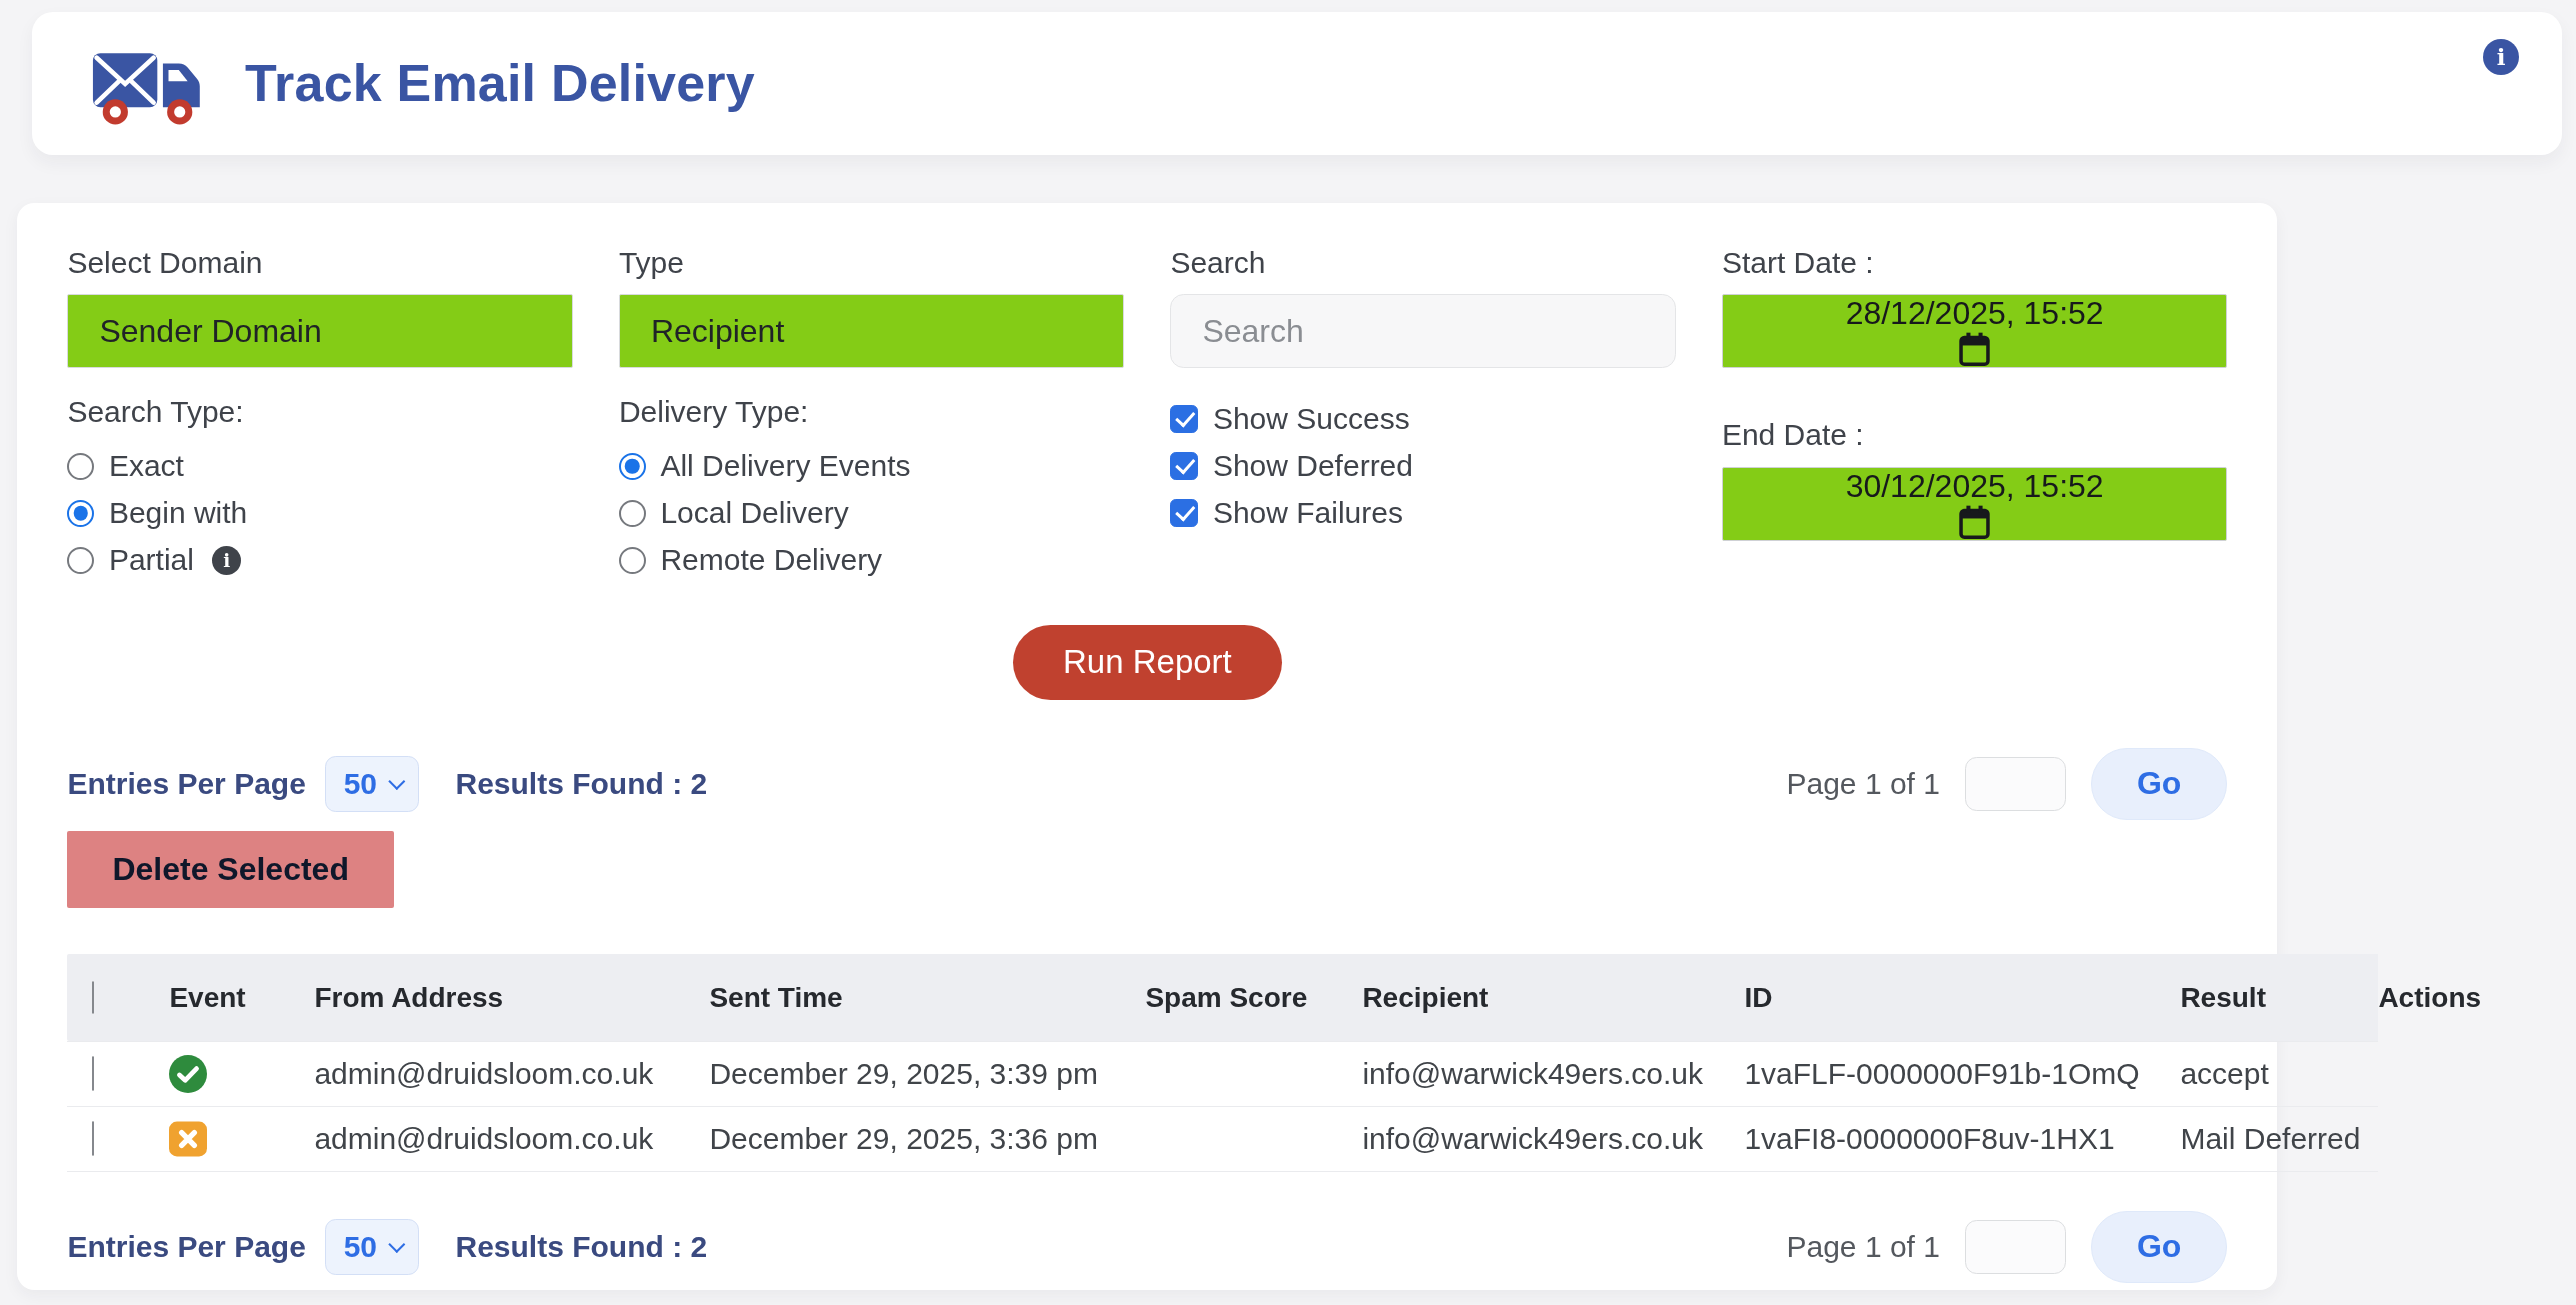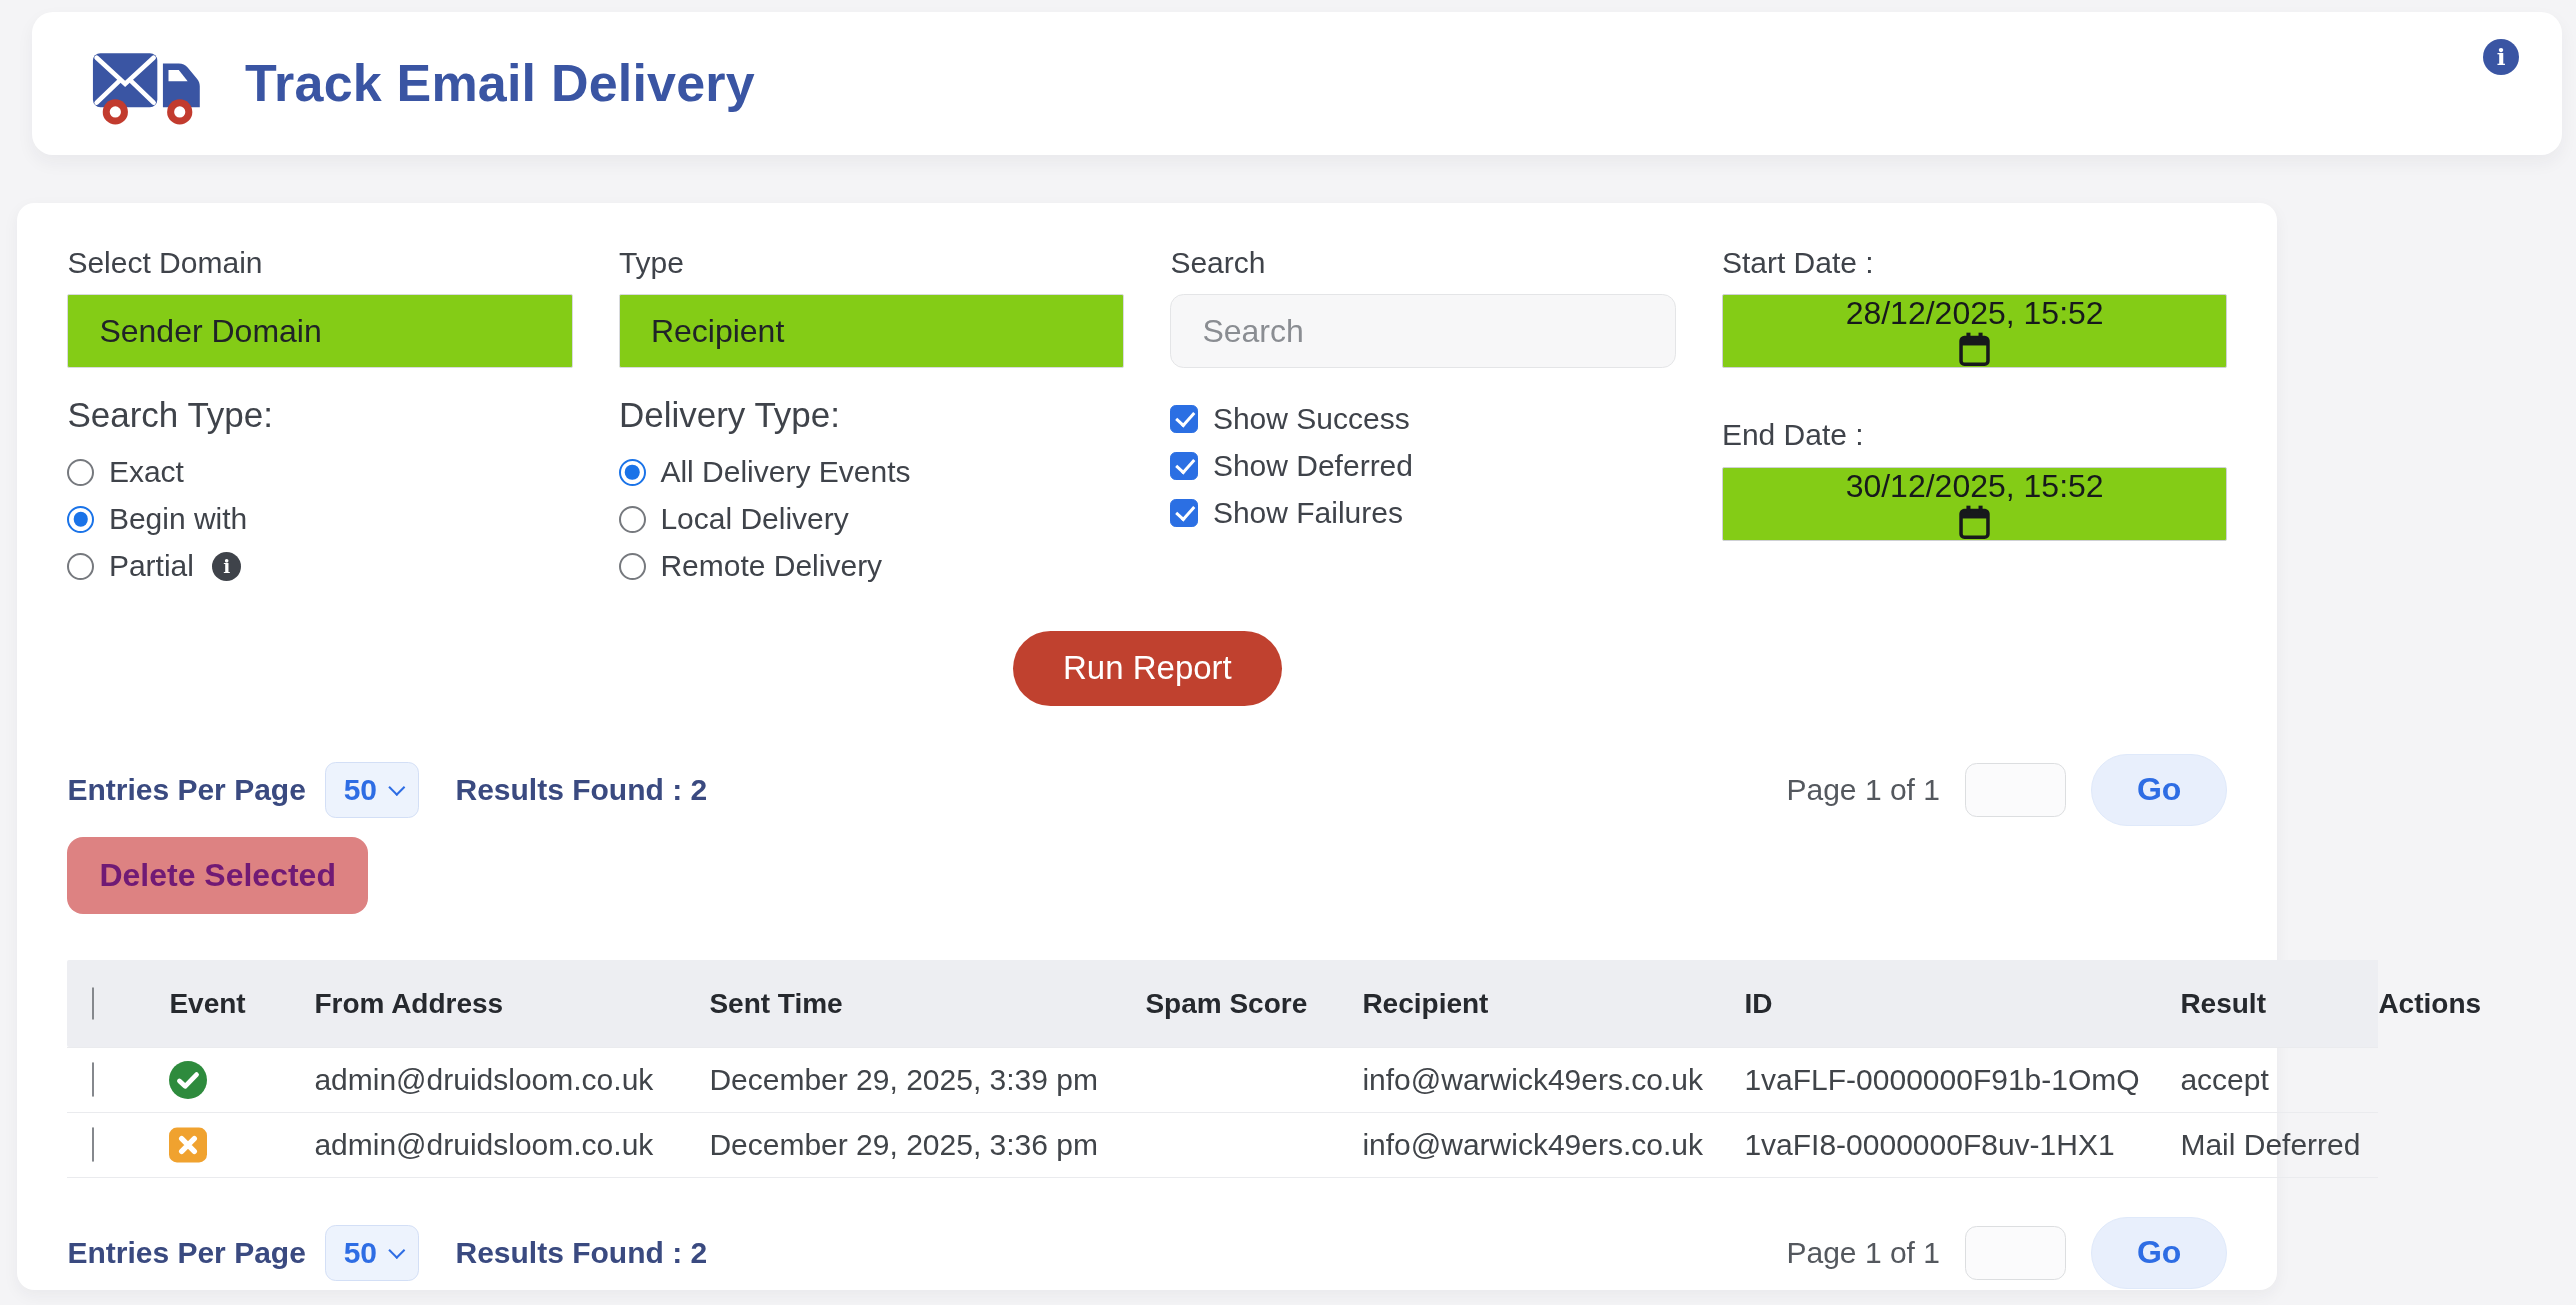--- a/index.html
+++ b/index.html
@@ -35,21 +35,21 @@
     width:100%;
   }
   .search-box { background:#f7f7f8; border-color:#e4e5e7; border-radius:13.6px; }
   input.search-input { border:none; outline:none; background:transparent; width:100%; font-size:32px; color:#202327; font-family:"Liberation Sans",sans-serif; }
   input.search-input::placeholder { color:#8a8d92; }
   .date-box { justify-content:space-between; border-color:#cfd1d5; color:#17191c;flex-direction:column; }
   .date-box svg { width:35px; height:37px; }
   .end-label { margin-top:50px; }
 
   .subgroup { margin-top:27px; }
-  .sublabel { font-size:35px; color:#3f434a; margin-bottom:13.6px; }
+  .sublabel { font-size:30px; color:#3f434a; margin-bottom:13.6px; }
   .opt-row { display:flex; align-items:center; gap:14.5px; height:47px; font-size:30px; color:#3f434a; cursor:pointer; }
 
   .radio { width:27px; height:27px; border:2.4px solid #76797e; border-radius:50%; flex:0 0 auto; position:relative; background:#fff; }
   .radio.checked { border-color:#1a73e8; }
   .radio.checked::after { content:""; position:absolute; left:50%; top:50%; width:14.5px; height:14.5px; border-radius:50%;
     background:#1a73e8; transform:translate(-50%,-50%); }
 
   .cbx { width:28px; height:28px; border:1.9px solid #85888d; border-radius:5.8px; background:#fff; flex:0 0 auto; position:relative; cursor:pointer; }
   .cbx.checked { background:#2b6fe3; border-color:#2b6fe3; }
   .cbx.checked::after { content:""; position:absolute; left:8.7px; top:2.9px; width:7.7px; height:14.5px;
@@ -79,22 +79,22 @@
   .epp-value { font-size:30px; font-weight:700; color:#2e6de4; }
   .chev { width:11.6px; height:11.6px; border-right:2.9px solid #2e6de4; border-bottom:2.9px solid #2e6de4; transform:rotate(45deg) translate(-1.9px,-1.9px); }
   .results-found { margin-left:17.4px; }
 
   .tright { display:flex; align-items:center; gap:25px; }
   .page-info { font-size:30px; color:#54585e; }
   .page-input { width:101px; height:54px; border:1.9px solid #dcdee0; border-radius:11.6px; background:#fbfbfc; outline:none; font-size:29px; padding:0 13.6px; font-family:"Liberation Sans",sans-serif; }
   .go-btn { height:72px; padding:0 45px; border-radius:36px; background:#e8effc; border:1.9px solid #dfe9fa; color:#2e6de4; font-size:32px; font-weight:700; font-family:"Liberation Sans",sans-serif; cursor:pointer; }
 
   .delete-btn {
-    margin-top:11.6px; height:77px; padding:0 32px; border:none; border-radius:16px;
-    background:#dd8282; color:#701a75; font-size:32px; font-weight:700; font-family:"Liberation Sans",sans-serif; cursor:pointer;
+    margin-top:11.6px; height:77px; padding:0 45px; border:none; border-radius:2px;
+    background:#dd8282; color:#0f172a; font-size:32px; font-weight:700; font-family:"Liberation Sans",sans-serif; cursor:pointer;
   }
 
   
   table { width:100%; border-collapse:collapse; table-layout:fixed; margin-top:46px; }
   col.c-cb{width:77px;} col.c-event{width:145px;} col.c-from{width:395px;} col.c-sent{width:436px;}
   col.c-spam{width:217px;} col.c-rcpt{width:382px;} col.c-id{width:436px;} col.c-result{width:223px;} col.c-act{width:auto;}
   thead th {
     background:#edeef2; height:87px; font-size:28px; font-weight:700; color:#26292e;
     text-align:left; padding-left:25px; white-space:nowrap;
   }

